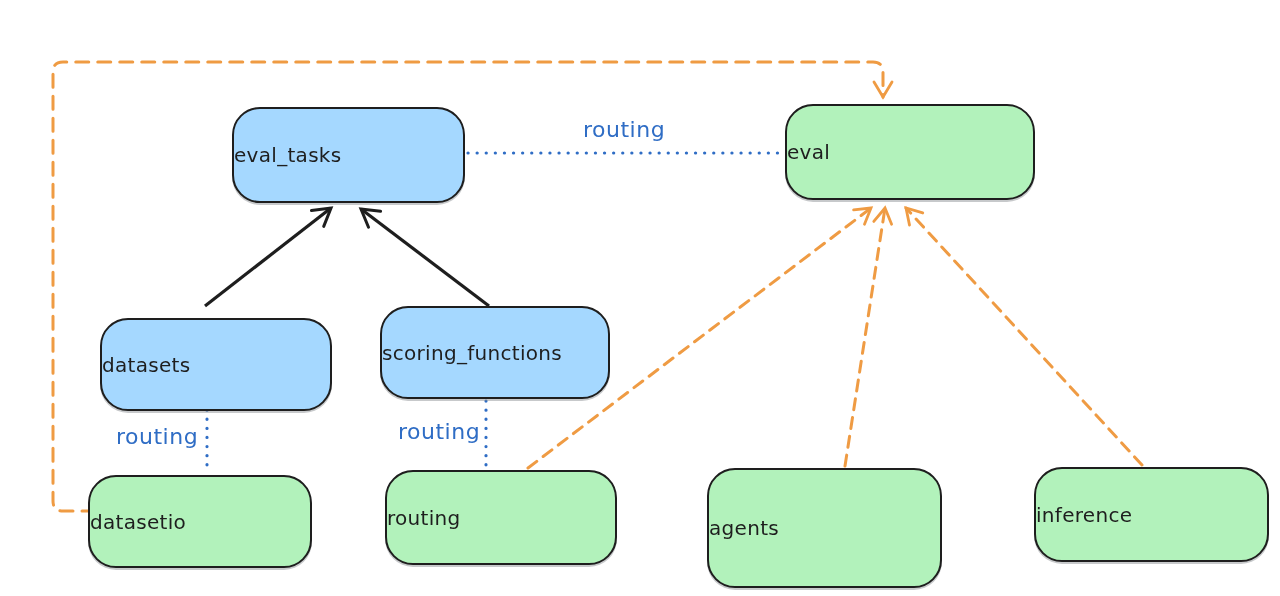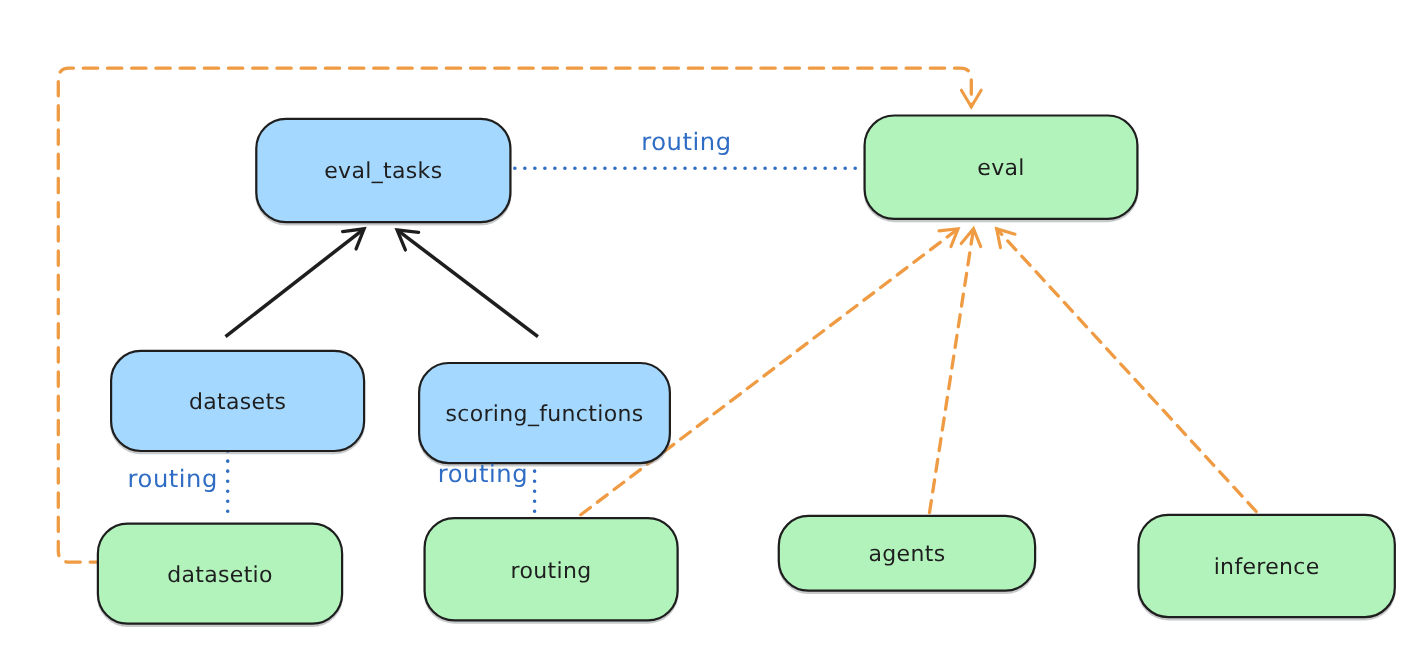--- a/index.html
+++ b/index.html
@@ -15,21 +15,21 @@
   .canvas{
     position:relative;
     width:1280px;height:596px;
     background:var(--canvas-bg);
     font-family:"DejaVu Sans", sans-serif;
     overflow:hidden;
   }
   .edges-svg{position:absolute;left:0;top:0;width:1280px;height:596px;}
   .node{
     position:absolute;
-    display:flex;align-items:center;justify-content:center;
+    display:flex;align-items:center;
     border:2.5px solid var(--node-stroke);
     border-radius:28px;
     box-sizing:border-box;
     font-size:20px;
     color:var(--node-stroke);
     letter-spacing:0.3px;
     box-shadow:0 2px 0 rgba(130,135,140,0.45);
   }
   .node.blue{background:var(--node-blue-fill);}
   .node.green{background:var(--node-green-fill);}
@@ -37,24 +37,24 @@
     position:absolute;
     color:var(--routing-blue);
     font-size:22px;
     font-weight:normal;
     letter-spacing:0.5px;
   }
   
   #n-eval-tasks{left:232px;top:107px;width:233px;height:96px;}
   #n-eval{left:785px;top:104px;width:250px;height:96px;}
   #n-datasets{left:100px;top:318px;width:232px;height:93px;}
-  #n-scoring-functions{left:380px;top:306px;width:230px;height:93px;margin-top:23px;}
+  #n-scoring-functions{left:380px;top:306px;width:230px;height:93px;}
   #n-datasetio{left:88px;top:475px;width:224px;height:93px;}
   #n-scoring{left:385px;top:470px;width:232px;height:95px;}
-  #n-agents{left:707px;top:468px;width:235px;height:70px;}
+  #n-agents{left:707px;top:468px;width:235px;height:120px;}
   #n-inference{left:1022px;top:467px;width:235px;height:95px;margin-left:12px;}
   
   #lbl-routing-top{left:583px;top:117px;width:76px;text-align:center;}
   #lbl-routing-left{left:116px;top:424px;width:78px;text-align:right;}
   #lbl-routing-mid{left:398px;top:419px;width:78px;text-align:right;}
 </style>
 </head>
 <body>
 
 <div class="canvas">

